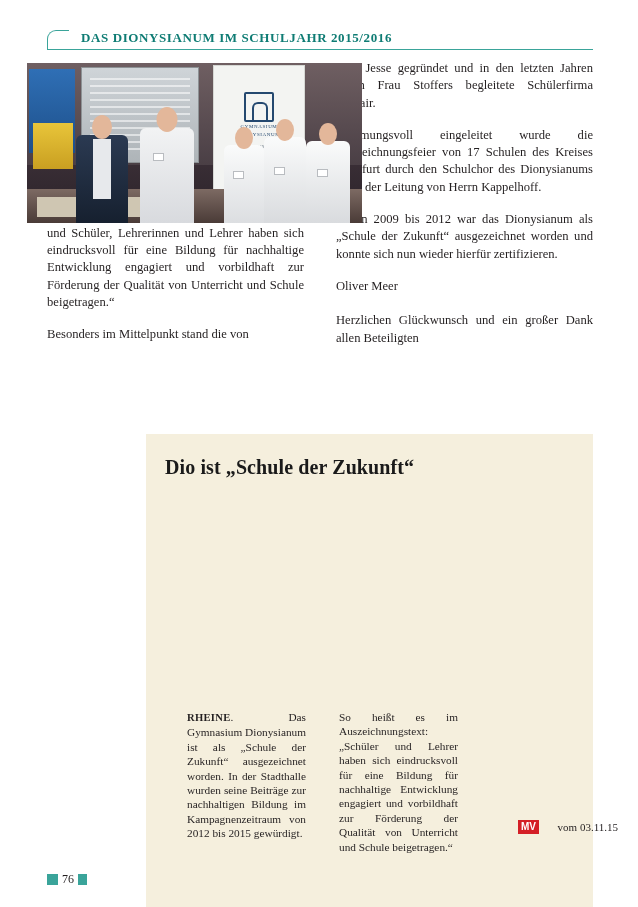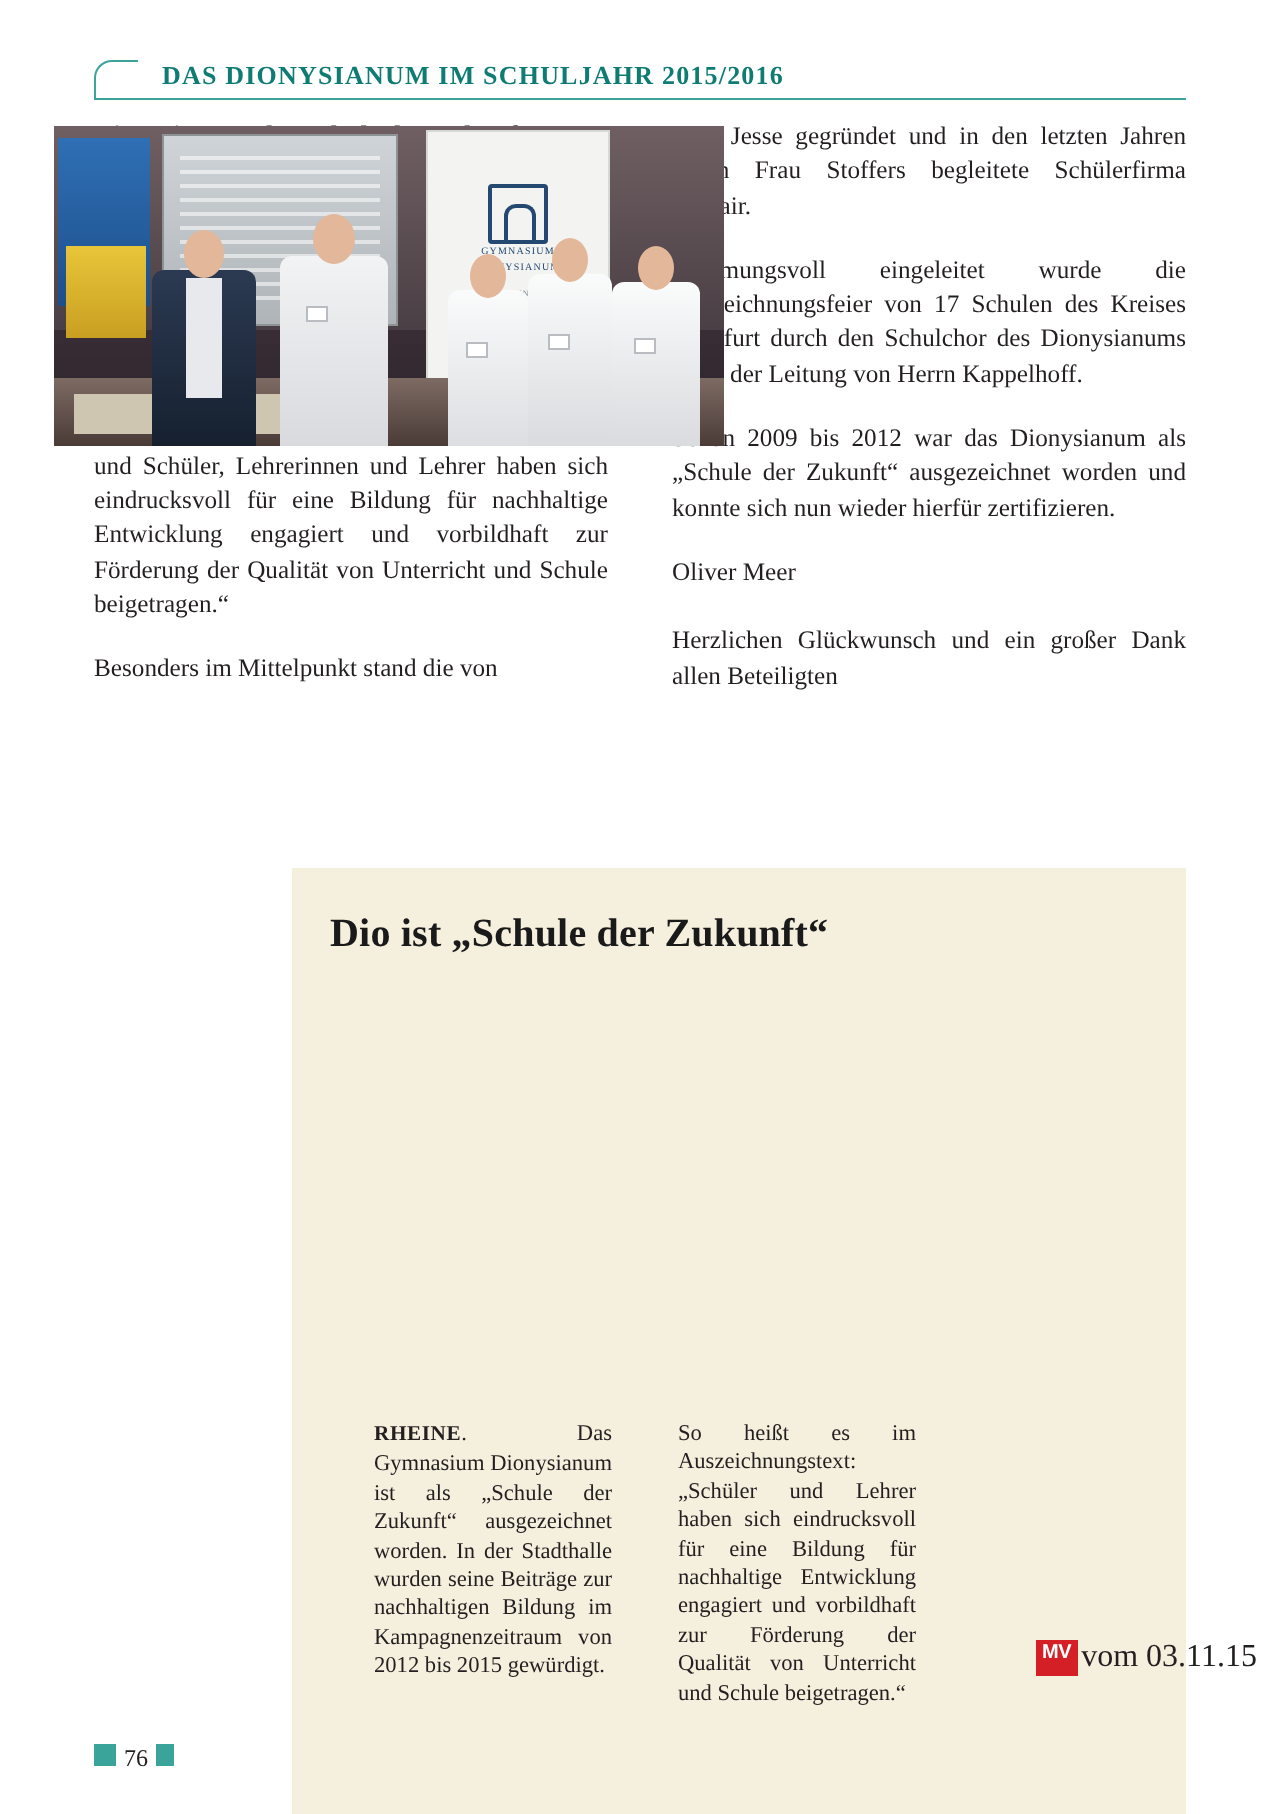--- a/index.html
+++ b/index.html
@@ -235,44 +235,46 @@
     font-size: 10.6px;
     letter-spacing: .3px;
   }
 
   
   .mv-mark {
     position: absolute;
     left: 518px;
     top: 820px;
     display: flex;
-    gap: 2px;
+    align-items: center;
+    gap: 19px;
   }
   .mv-logo {
     background: #d41f26;
     color: #ffffff;
     font-family: "Liberation Sans", sans-serif;
     font-weight: bold;
     font-size: 10px;
     line-height: 12px;
     padding: 1px 3px 1px 3px;
     letter-spacing: -0.2px;
   }
   .mv-date {
     font-family: "Liberation Serif", serif;
-    font-size: 16px;
+    font-size: 11px;
     color: #231f20;
   }
 
   
   .footer {
     position: absolute;
     left: 47px;
     top: 872px;
     display: flex;
+    align-items: center;
   }
   .pg-square {
     width: 11px; height: 11px; background: #3aa49a;
   }
   .pg-num {
     font-family: "Liberation Serif", serif;
     font-size: 12px;
     color: #231f20;
     padding: 0 4px;
   }

